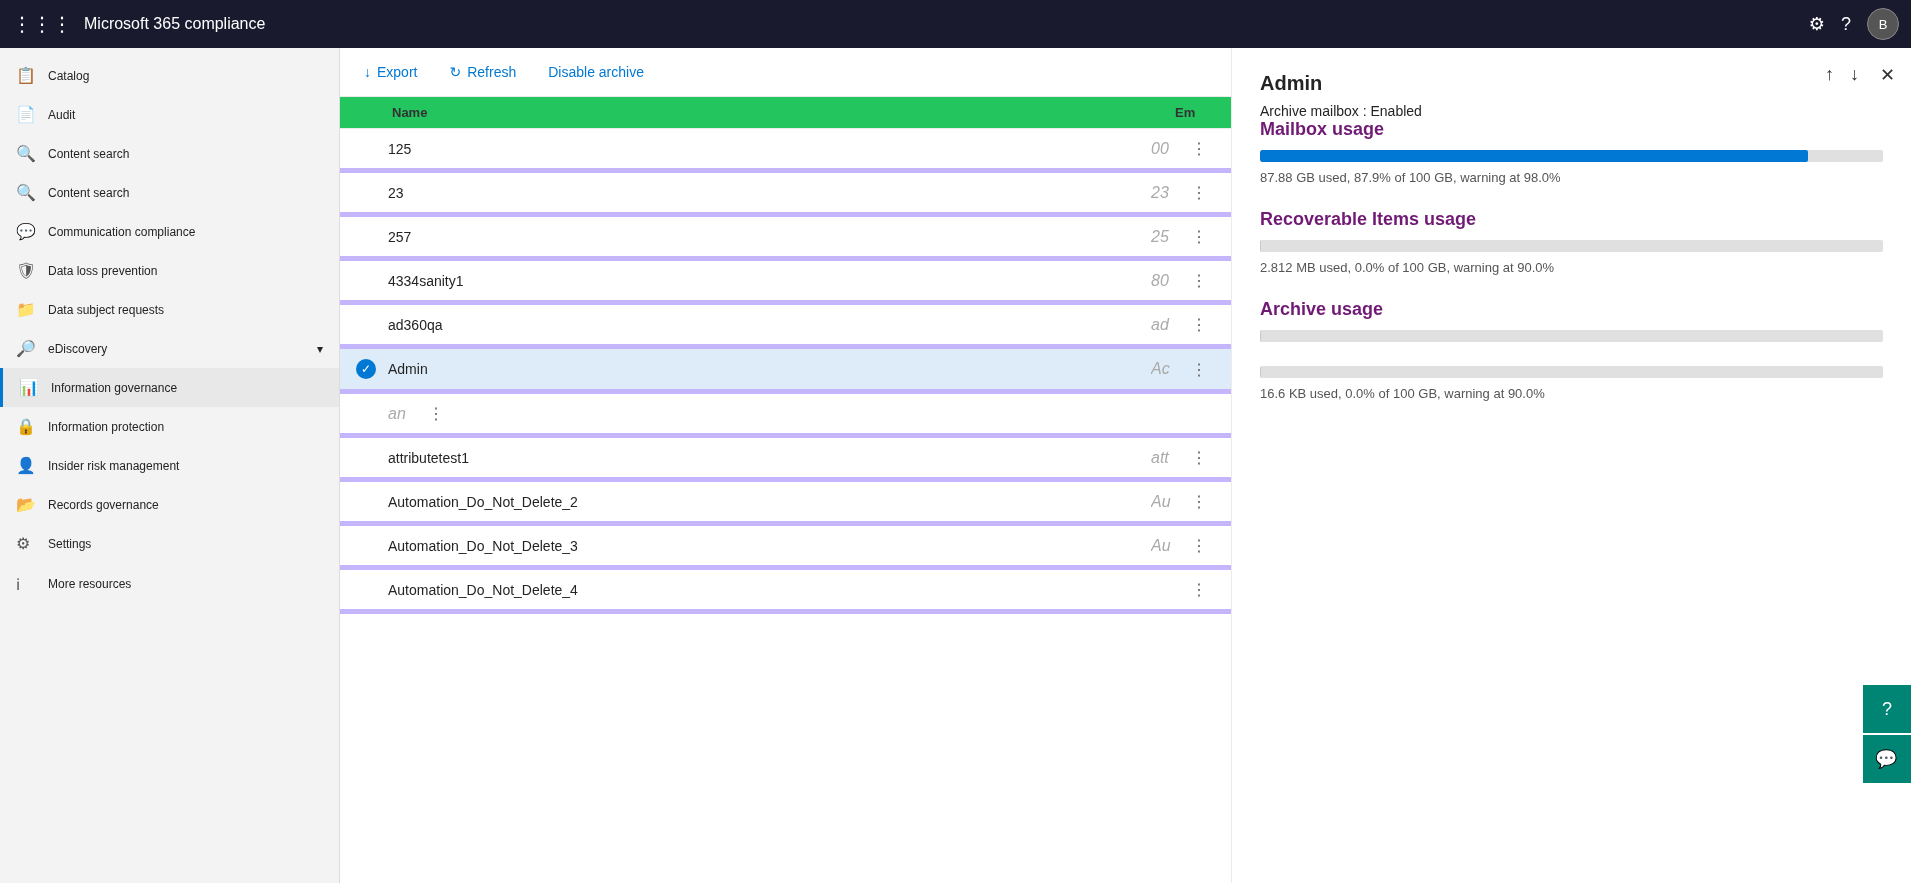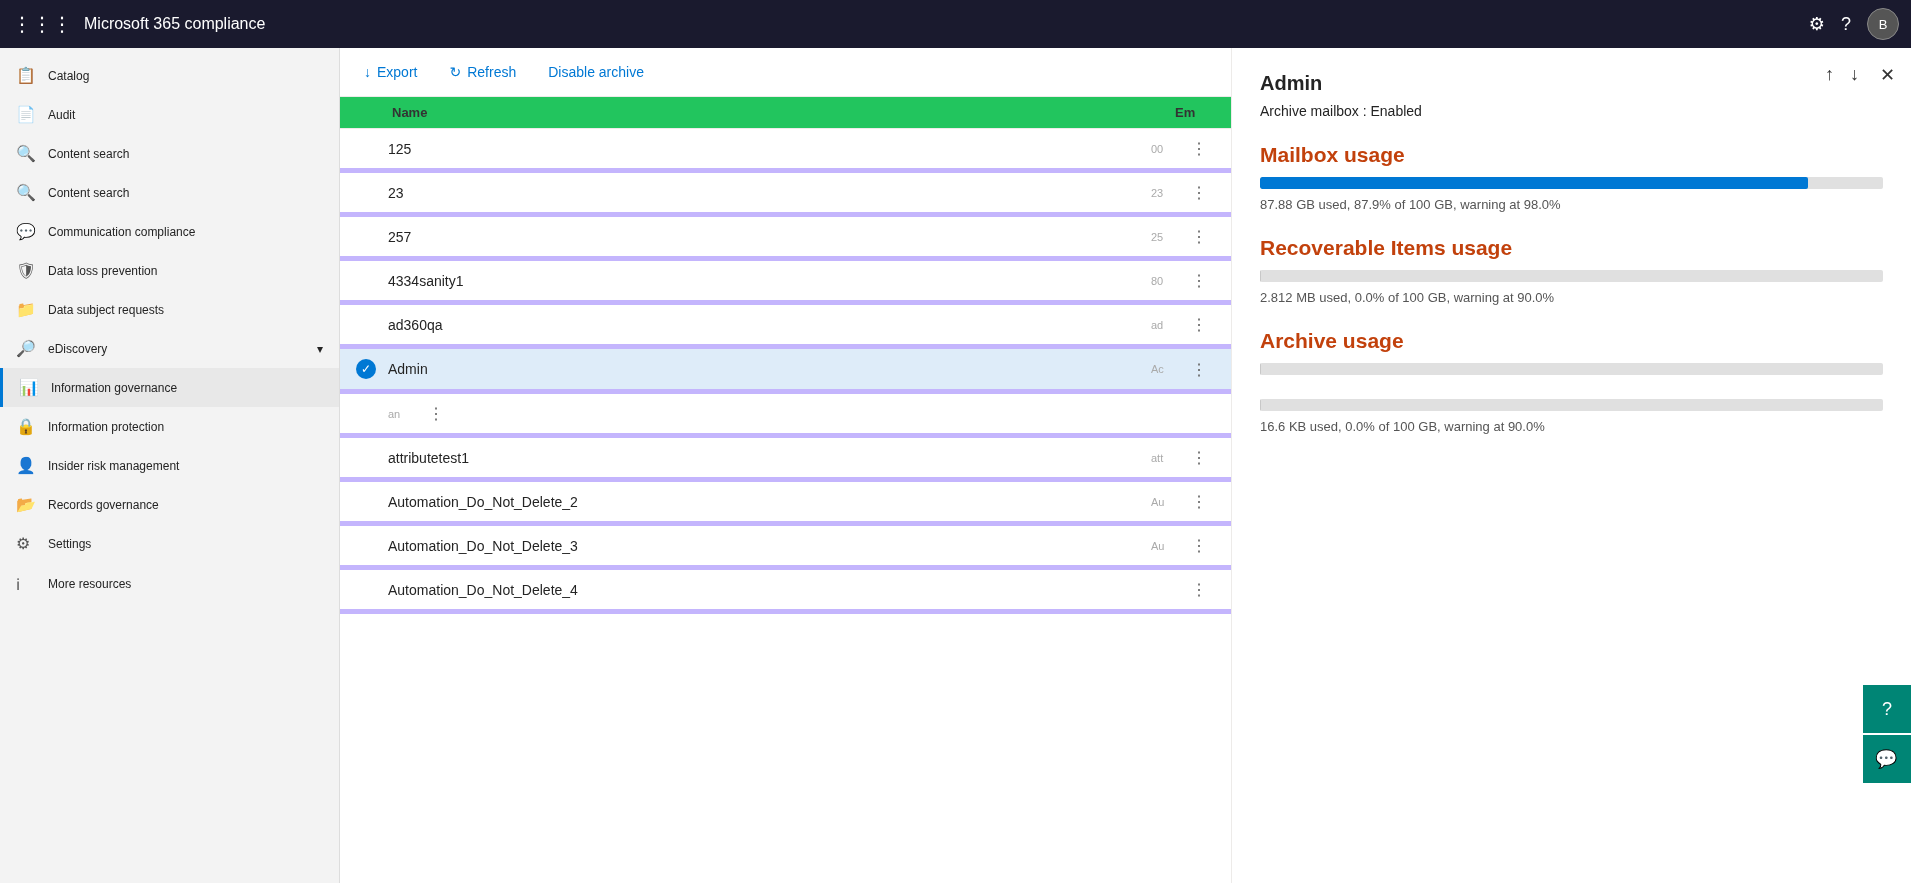--- a/index.html
+++ b/index.html
@@ -63,43 +63,43 @@
       border-bottom: 5px solid #c4b5fd; cursor: pointer; font-size: 14px;
     }
     .table-row.selected { background: #deecf9; }
     .row-check { width: 32px; flex-shrink: 0; display: flex; align-items: center; }
     .check-circle {
       width: 20px; height: 20px; border-radius: 50%;
       background: #0078d4; display: flex; align-items: center; justify-content: center;
       color: white; font-size: 12px;
     }
     .row-name { flex: 1; color: #242424; }
-    .row-email { width: 40px; color: #aaa; font-size: 11px; overflow: hidden; }
+    .row-email { width: 40px; color: #aaa; font-size: 16px; overflow: hidden; font-style: italic; }
     .row-menu { width: 24px; color: #666; font-size: 16px; cursor: pointer; }
 
     
     .detail-panel {
       width: 680px; background: white; border-left: 1px solid #edebe9;
       overflow-y: auto; padding: 0; position: relative; flex-shrink: 0;
     }
     .detail-nav {
       position: absolute; top: 12px; right: 48px; display: flex; gap: 8px; z-index: 10;
     }
     .detail-nav-btn {
       background: none; border: none; font-size: 18px; cursor: pointer; color: #333; padding: 4px;
     }
     .detail-close {
       position: absolute; top: 12px; right: 12px; background: none; border: none;
       font-size: 18px; cursor: pointer; color: #333; padding: 4px;
     }
     .detail-content { padding: 24px 28px; }
     .detail-name { font-size: 20px; font-weight: 600; color: #242424; margin-bottom: 8px; }
-    .detail-status { font-size: 14px; color: #242424; margin-bottom: 24px; }
+    .detail-status { font-size: 14px; color: #242424; }
     .detail-section { margin-bottom: 24px; }
-    .detail-section-title { font-size: 21px; font-weight: 600; color: #c2410c; margin-bottom: 10px; }
+    .detail-section-title { font-size: 18px; font-weight: 600; color: #701a75; margin-bottom: 10px; }
     .usage-bar-container { height: 12px; background: #e0e0e0; border-radius: 2px; margin-bottom: 8px; overflow: hidden; }
     .usage-bar-fill { height: 100%; border-radius: 2px; }
     .usage-bar-fill.blue { background: #0078d4; }
     .usage-bar-fill.gray { background: #c8c8c8; }
     .detail-section-text { font-size: 13px; color: #555; }
 
     
     .right-float {
       position: fixed; right: 0; bottom: 100px; display: flex; flex-direction: column; z-index: 200;
     }

